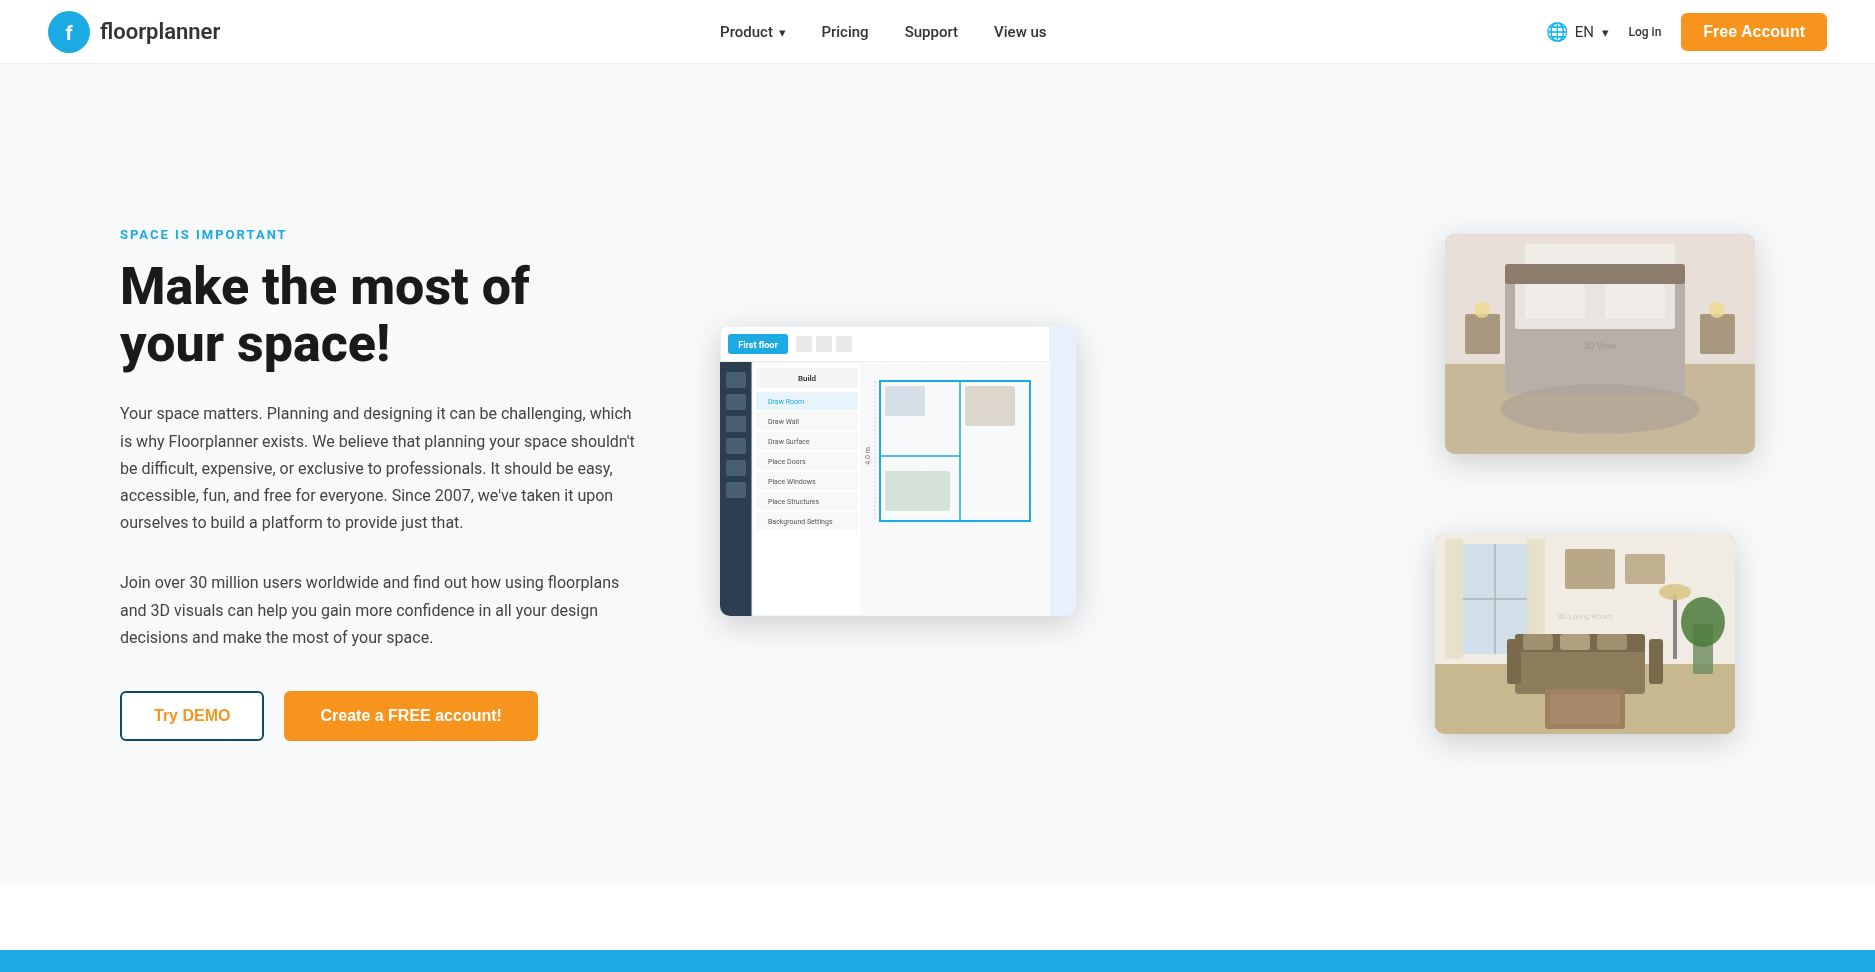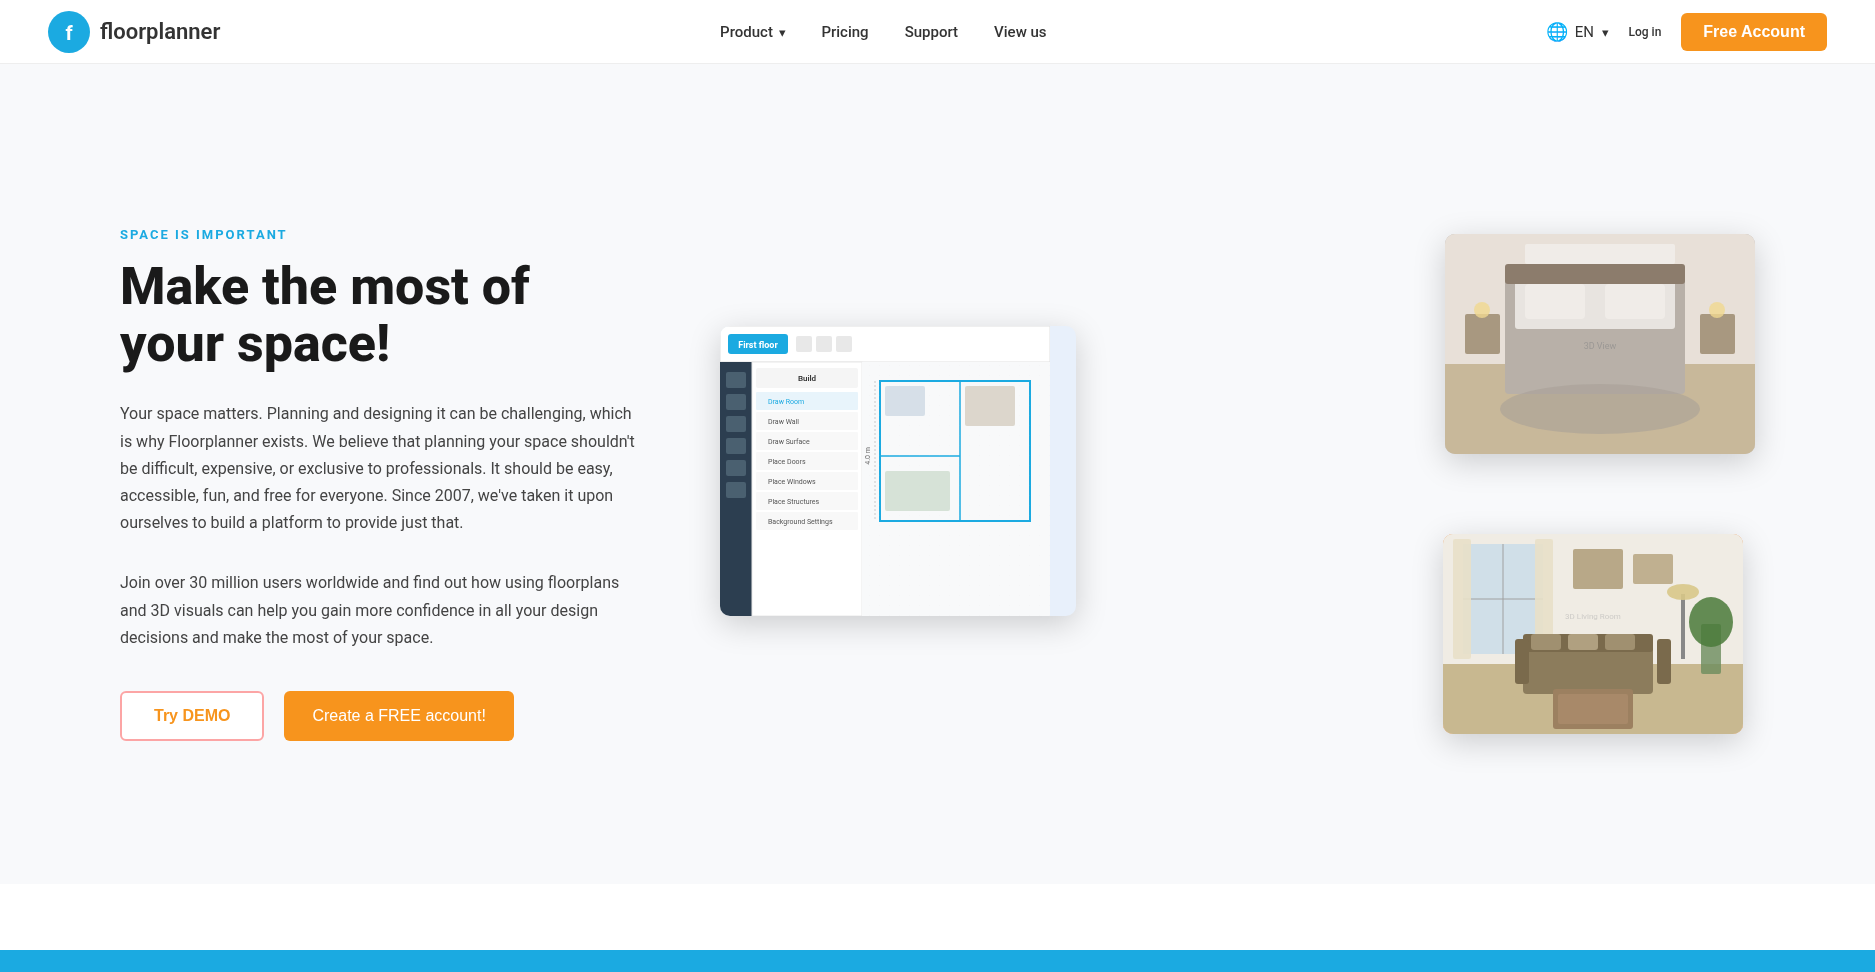--- a/index.html
+++ b/index.html
@@ -124,36 +124,36 @@
       margin-top: 33px;
     }
     .hero-buttons {
       display: flex;
       gap: 20px;
       align-items: center;
     }
     .btn-demo {
       background: #fff;
       color: #f7941d;
-      border: 2px solid #fca5a5;
+      border: 2px solid #0c4a6e;
       border-radius: 6px;
       padding: 14px 32px;
       font-size: 16px;
       font-weight: 600;
       cursor: pointer;
       white-space: nowrap;
     }
     .btn-create {
       background: #f7941d;
       color: #fff;
       border: none;
       border-radius: 6px;
-      padding: 16px 28px;
+      padding: 16px 36px;
       font-size: 16px;
-      font-weight: 400;
+      font-weight: 700;
       cursor: pointer;
       white-space: nowrap;
     }
 
     
     .hero-right {
       flex: 1;
       position: relative;
       height: 500px;
       min-width: 580px;
@@ -179,21 +179,21 @@
       height: 290px;
       top: 92px;
       left: 0;
       background: #e8f0fb;
     }
     
     .img-3d-living {
       width: 300px;
       height: 200px;
       bottom: 0;
-      right: 12px;
+      right: 20px;
       background: #f97316;
       text-decoration: underline;
     }
 
     
     .blue-bar {
       height: 22px;
       background: #1baae1;
       position: fixed;
       bottom: 0;

